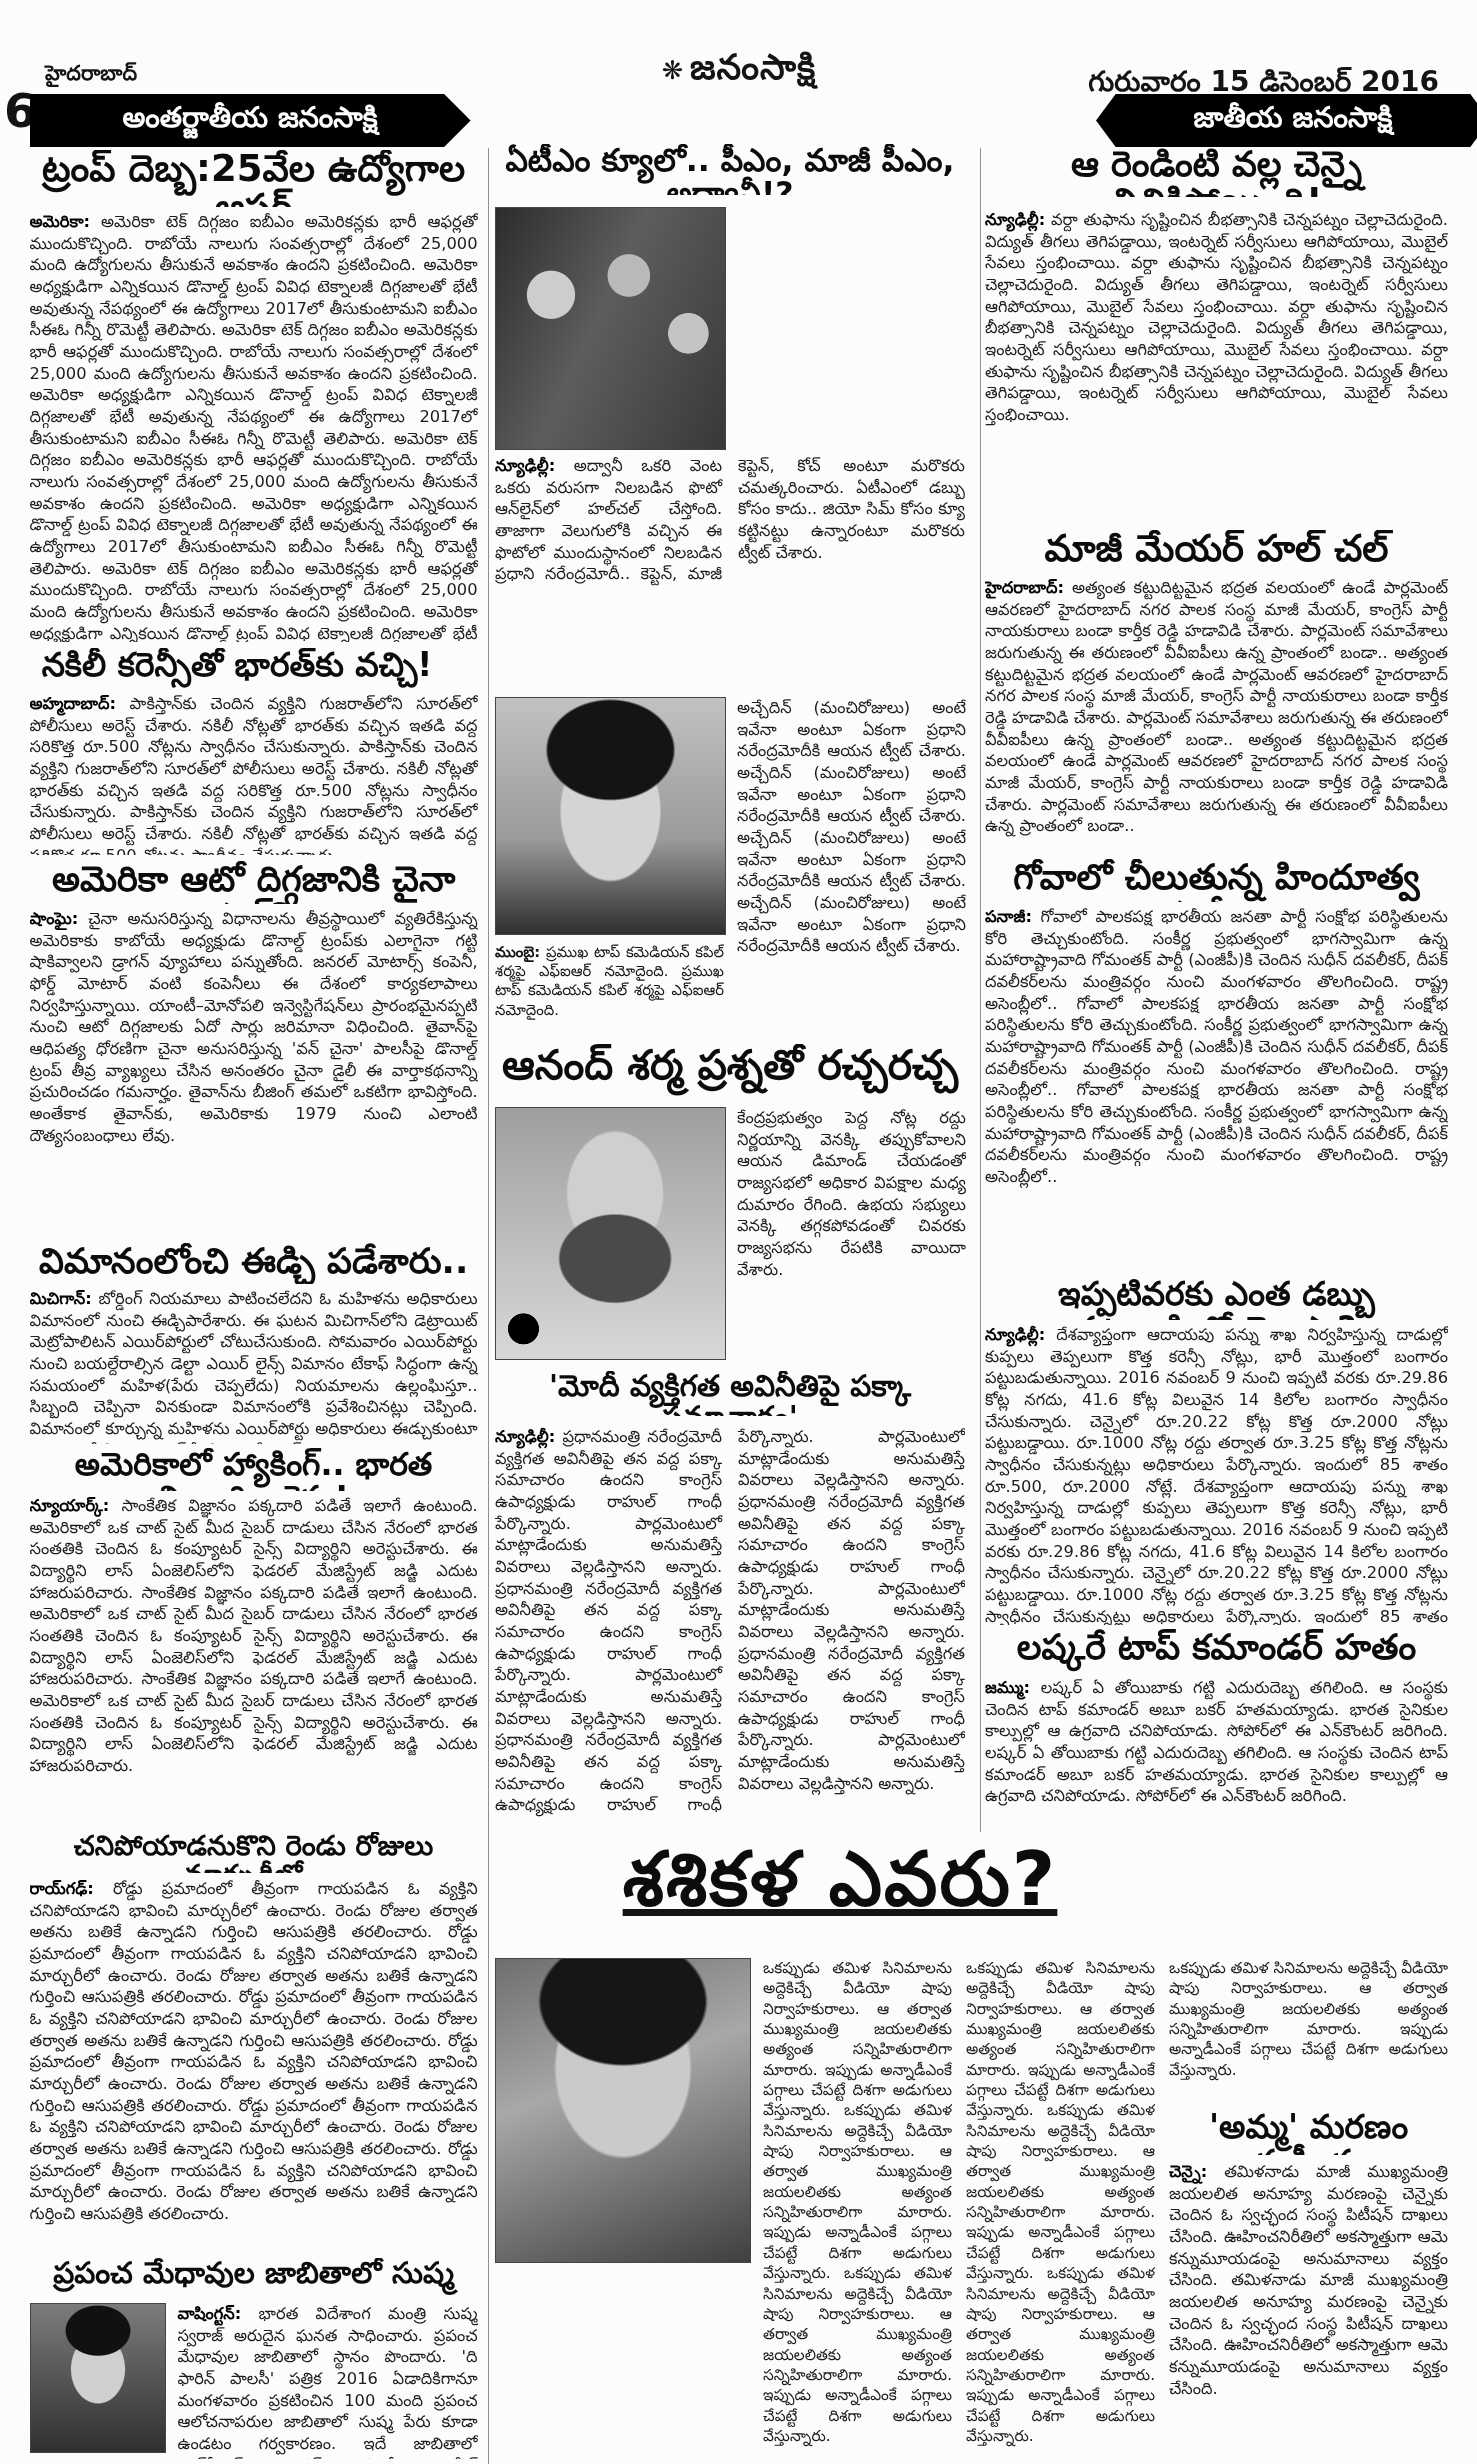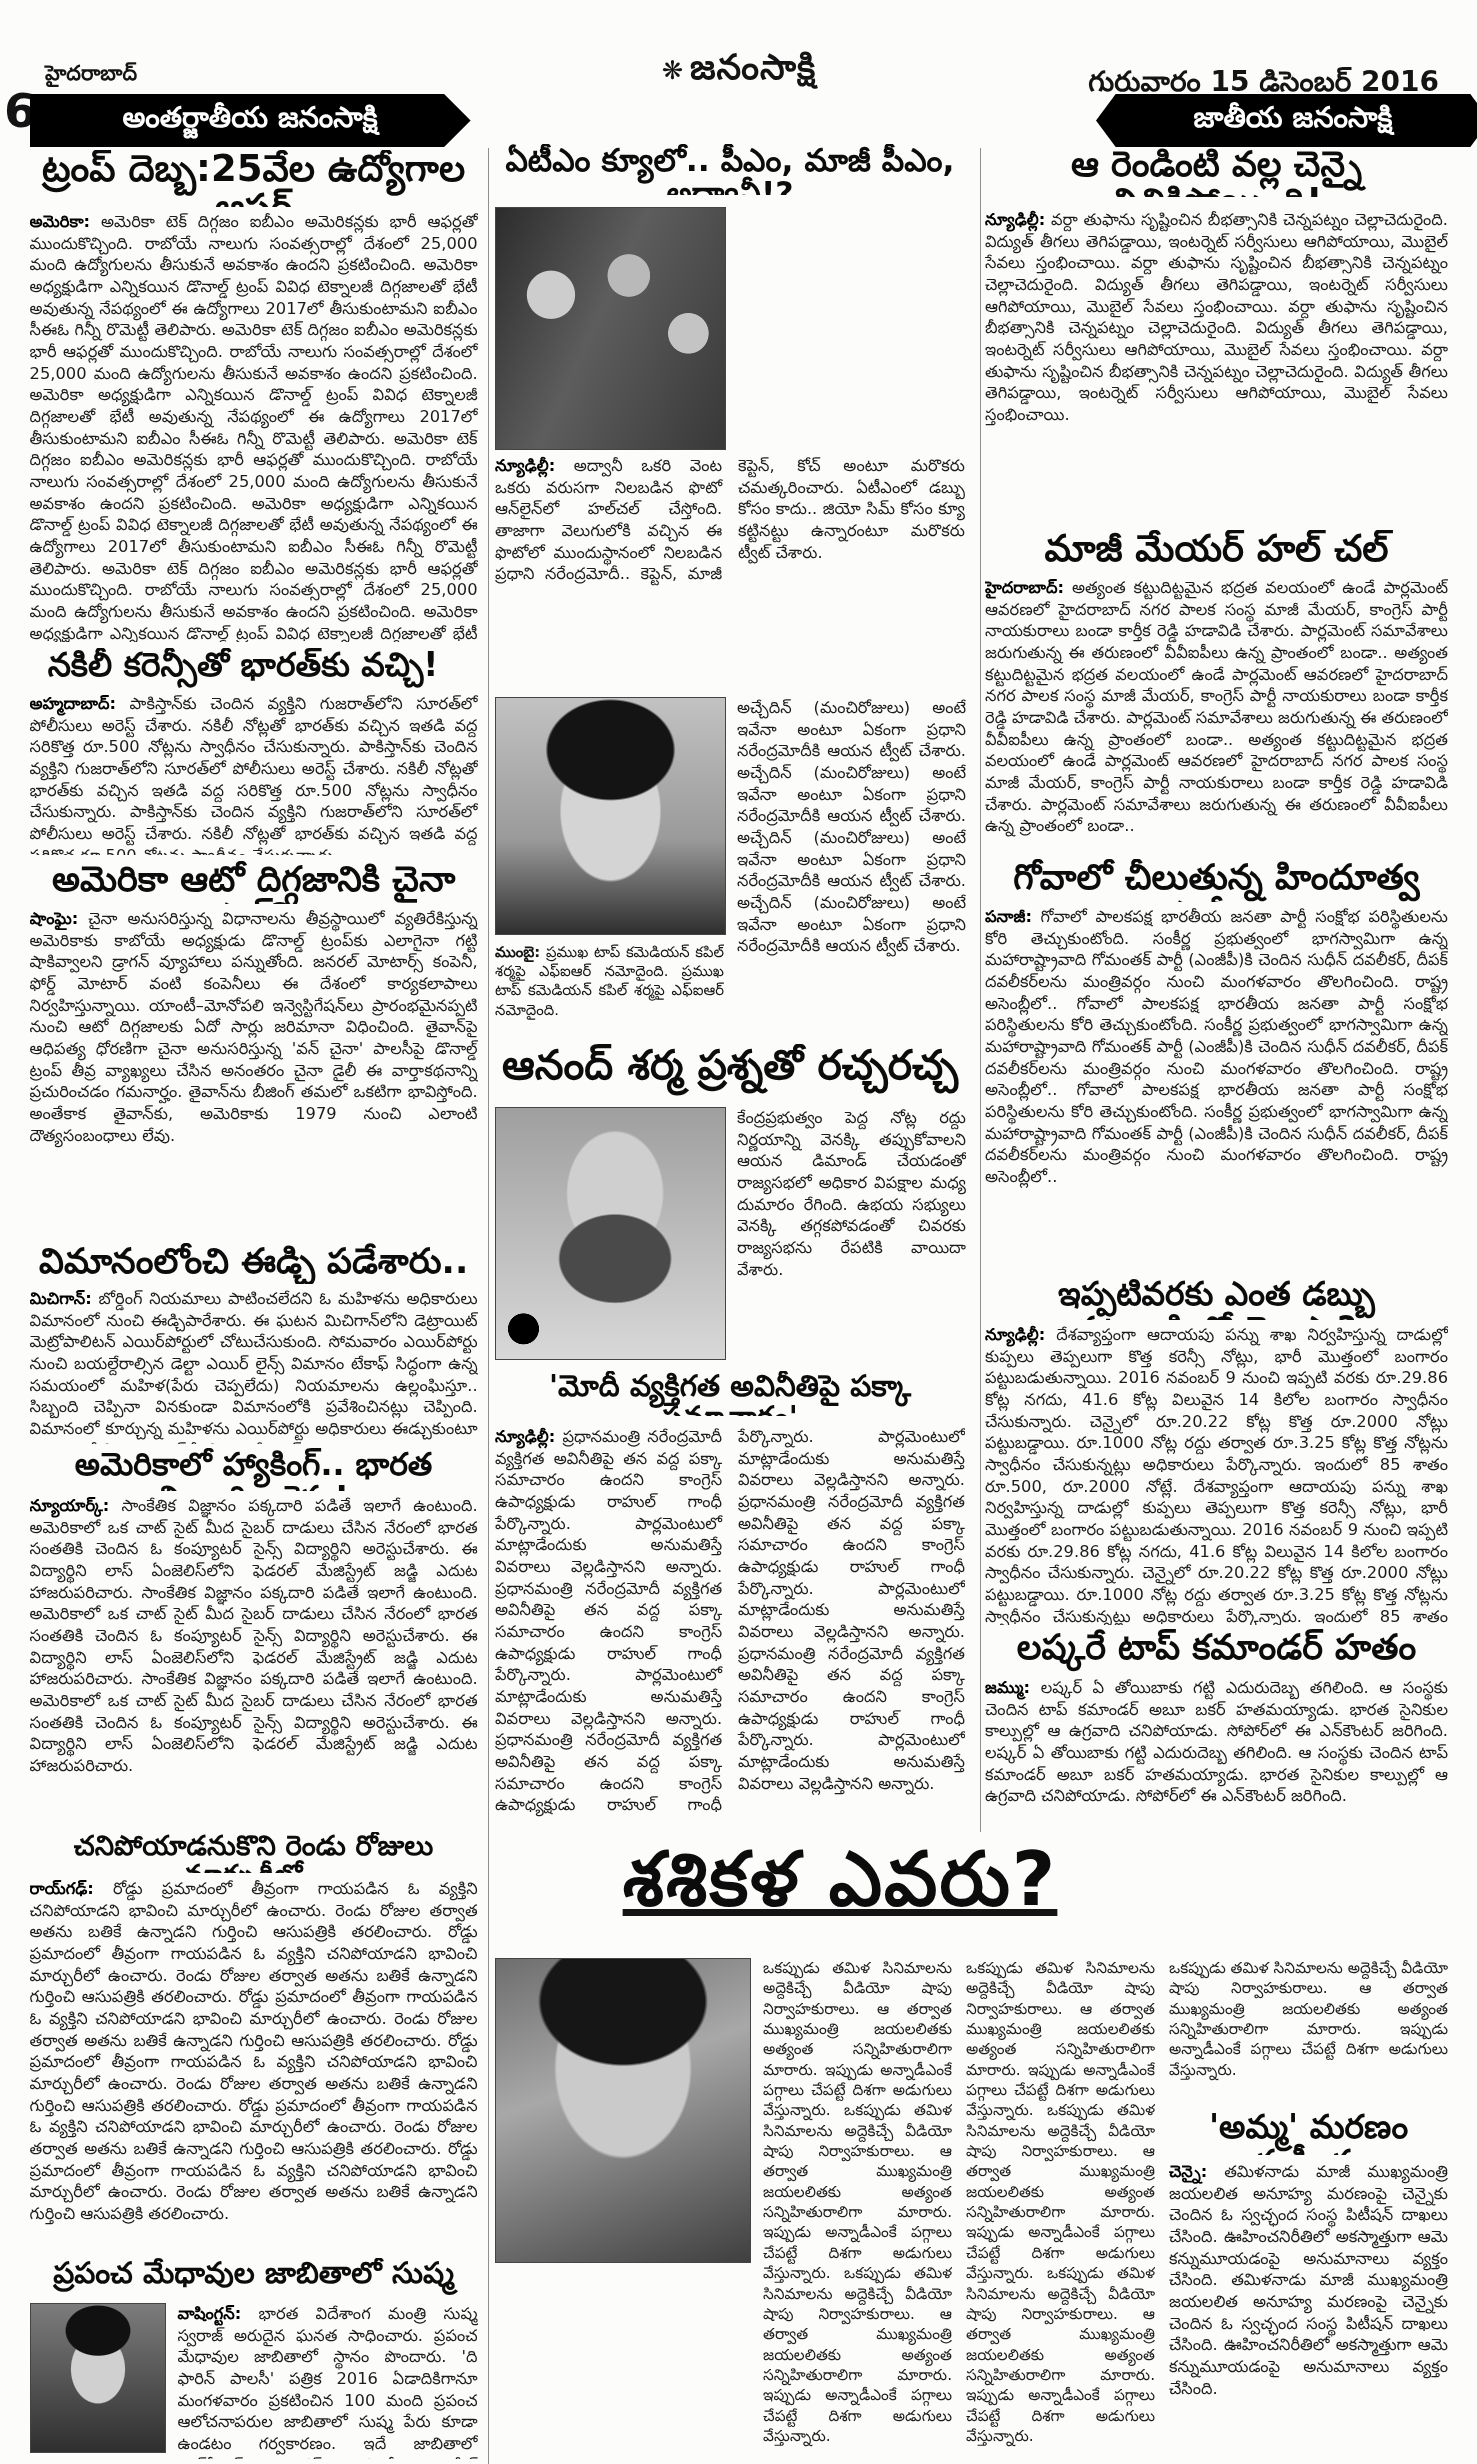--- a/index.html
+++ b/index.html
@@ -65,21 +65,21 @@
   <div class="ribbon right">జాతీయ జనంసాక్షి</div>
 
   <div class="vrule" style="left:488px;top:148px;height:2317px;"></div>
   <div class="vrule" style="left:980px;top:148px;height:1684px;"></div>
 
   <div class="abs" style="left:29.6px;top:150px;width:448px;height:57px;">
       <h2 class="head h38">ట్రంప్ దెబ్బ:25వేల ఉద్యోగాల ఆఫర్</h2>
     </div>
   <div class="abs body" style="left:29.6px;top:211px;width:448px;height:431px;"><b class="dl">అమెరికా:</b> <span>అమెరికా టెక్ దిగ్గజం ఐబీఎం అమెరికన్లకు భారీ ఆఫర్లతో ముందుకొచ్చింది. రాబోయే నాలుగు సంవత్సరాల్లో దేశంలో 25,000 మంది ఉద్యోగులను తీసుకునే అవకాశం ఉందని ప్రకటించింది. అమెరికా అధ్యక్షుడిగా ఎన్నికయిన డొనాల్డ్ ట్రంప్ వివిధ టెక్నాలజీ దిగ్గజాలతో భేటీ అవుతున్న నేపథ్యంలో ఈ ఉద్యోగాలు 2017లో తీసుకుంటామని ఐబీఎం సీఈఓ గిన్నీ రొమెట్టీ తెలిపారు. అమెరికా టెక్ దిగ్గజం ఐబీఎం అమెరికన్లకు భారీ ఆఫర్లతో ముందుకొచ్చింది. రాబోయే నాలుగు సంవత్సరాల్లో దేశంలో 25,000 మంది ఉద్యోగులను తీసుకునే అవకాశం ఉందని ప్రకటించింది. అమెరికా అధ్యక్షుడిగా ఎన్నికయిన డొనాల్డ్ ట్రంప్ వివిధ టెక్నాలజీ దిగ్గజాలతో భేటీ అవుతున్న నేపథ్యంలో ఈ ఉద్యోగాలు 2017లో తీసుకుంటామని ఐబీఎం సీఈఓ గిన్నీ రొమెట్టీ తెలిపారు. అమెరికా టెక్ దిగ్గజం ఐబీఎం అమెరికన్లకు భారీ ఆఫర్లతో ముందుకొచ్చింది. రాబోయే నాలుగు సంవత్సరాల్లో దేశంలో 25,000 మంది ఉద్యోగులను తీసుకునే అవకాశం ఉందని ప్రకటించింది. అమెరికా అధ్యక్షుడిగా ఎన్నికయిన డొనాల్డ్ ట్రంప్ వివిధ టెక్నాలజీ దిగ్గజాలతో భేటీ అవుతున్న నేపథ్యంలో ఈ ఉద్యోగాలు 2017లో తీసుకుంటామని ఐబీఎం సీఈఓ గిన్నీ రొమెట్టీ తెలిపారు. అమెరికా టెక్ దిగ్గజం ఐబీఎం అమెరికన్లకు భారీ ఆఫర్లతో ముందుకొచ్చింది. రాబోయే నాలుగు సంవత్సరాల్లో దేశంలో 25,000 మంది ఉద్యోగులను తీసుకునే అవకాశం ఉందని ప్రకటించింది. అమెరికా అధ్యక్షుడిగా ఎన్నికయిన డొనాల్డ్ ట్రంప్ వివిధ టెక్నాలజీ దిగ్గజాలతో భేటీ అవుతున్న నేపథ్యంలో ఈ ఉద్యోగాలు 2017లో తీసుకుంటామని ఐబీఎం సీఈఓ గిన్నీ రొమెట్టీ తెలిపారు.</span></div>
 
-  <div class="abs" style="left:19px;top:648px;width:448px;height:41px;">
+  <div class="abs" style="left:13px;top:648px;width:448px;height:41px;">
       <h2 class="head h34">నకిలీ కరెన్సీతో భారత్‌కు వచ్చి!</h2>
     </div>
   <div class="abs body" style="left:29.6px;top:693px;width:448px;height:162px;"><b class="dl">అహ్మదాబాద్:</b> <span>పాకిస్తాన్‌కు చెందిన వ్యక్తిని గుజరాత్‌లోని సూరత్‌లో పోలీసులు అరెస్ట్ చేశారు. నకిలీ నోట్లతో భారత్‌కు వచ్చిన ఇతడి వద్ద సరికొత్త రూ.500 నోట్లను స్వాధీనం చేసుకున్నారు. పాకిస్తాన్‌కు చెందిన వ్యక్తిని గుజరాత్‌లోని సూరత్‌లో పోలీసులు అరెస్ట్ చేశారు. నకిలీ నోట్లతో భారత్‌కు వచ్చిన ఇతడి వద్ద సరికొత్త రూ.500 నోట్లను స్వాధీనం చేసుకున్నారు. పాకిస్తాన్‌కు చెందిన వ్యక్తిని గుజరాత్‌లోని సూరత్‌లో పోలీసులు అరెస్ట్ చేశారు. నకిలీ నోట్లతో భారత్‌కు వచ్చిన ఇతడి వద్ద సరికొత్త రూ.500 నోట్లను స్వాధీనం చేసుకున్నారు.</span></div>
 
   <div class="abs" style="left:29.6px;top:861px;width:448px;height:43px;">
       <h2 class="head h36">అమెరికా ఆటో దిగ్గజానికి చైనా షాక్?</h2>
     </div>
   <div class="abs body" style="left:29.6px;top:908px;width:448px;height:329px;"><b class="dl">షాంఘై:</b> <span>చైనా అనుసరిస్తున్న విధానాలను తీవ్రస్థాయిలో వ్యతిరేకిస్తున్న అమెరికాకు కాబోయే అధ్యక్షుడు డొనాల్డ్ ట్రంప్‌కు ఎలాగైనా గట్టి షాకివ్వాలని డ్రాగన్ వ్యూహాలు పన్నుతోంది. జనరల్ మోటార్స్ కంపెనీ, ఫోర్డ్ మోటార్ వంటి కంపెనీలు ఈ దేశంలో కార్యకలాపాలు నిర్వహిస్తున్నాయి. యాంటీ–మోనోపలి ఇన్వెస్టిగేషన్‌లు ప్రారంభమైనప్పటి నుంచి ఆటో దిగ్గజాలకు ఏదో సార్లు జరిమానా విధించింది. తైవాన్‌పై ఆధిపత్య ధోరణిగా చైనా అనుసరిస్తున్న 'వన్ చైనా' పాలసీపై డొనాల్డ్ ట్రంప్ తీవ్ర వ్యాఖ్యలు చేసిన అనంతరం చైనా డైలీ ఈ వార్తాకథనాన్ని ప్రచురించడం గమనార్హం. తైవాన్‌ను బీజింగ్ తమలో ఒకటిగా భావిస్తోంది. అంతేకాక తైవాన్‌కు, అమెరికాకు 1979 నుంచి ఎలాంటి దౌత్యసంబంధాలు లేవు.</span></div>
 
   <div class="abs" style="left:29.6px;top:1243px;width:448px;height:41px;">

